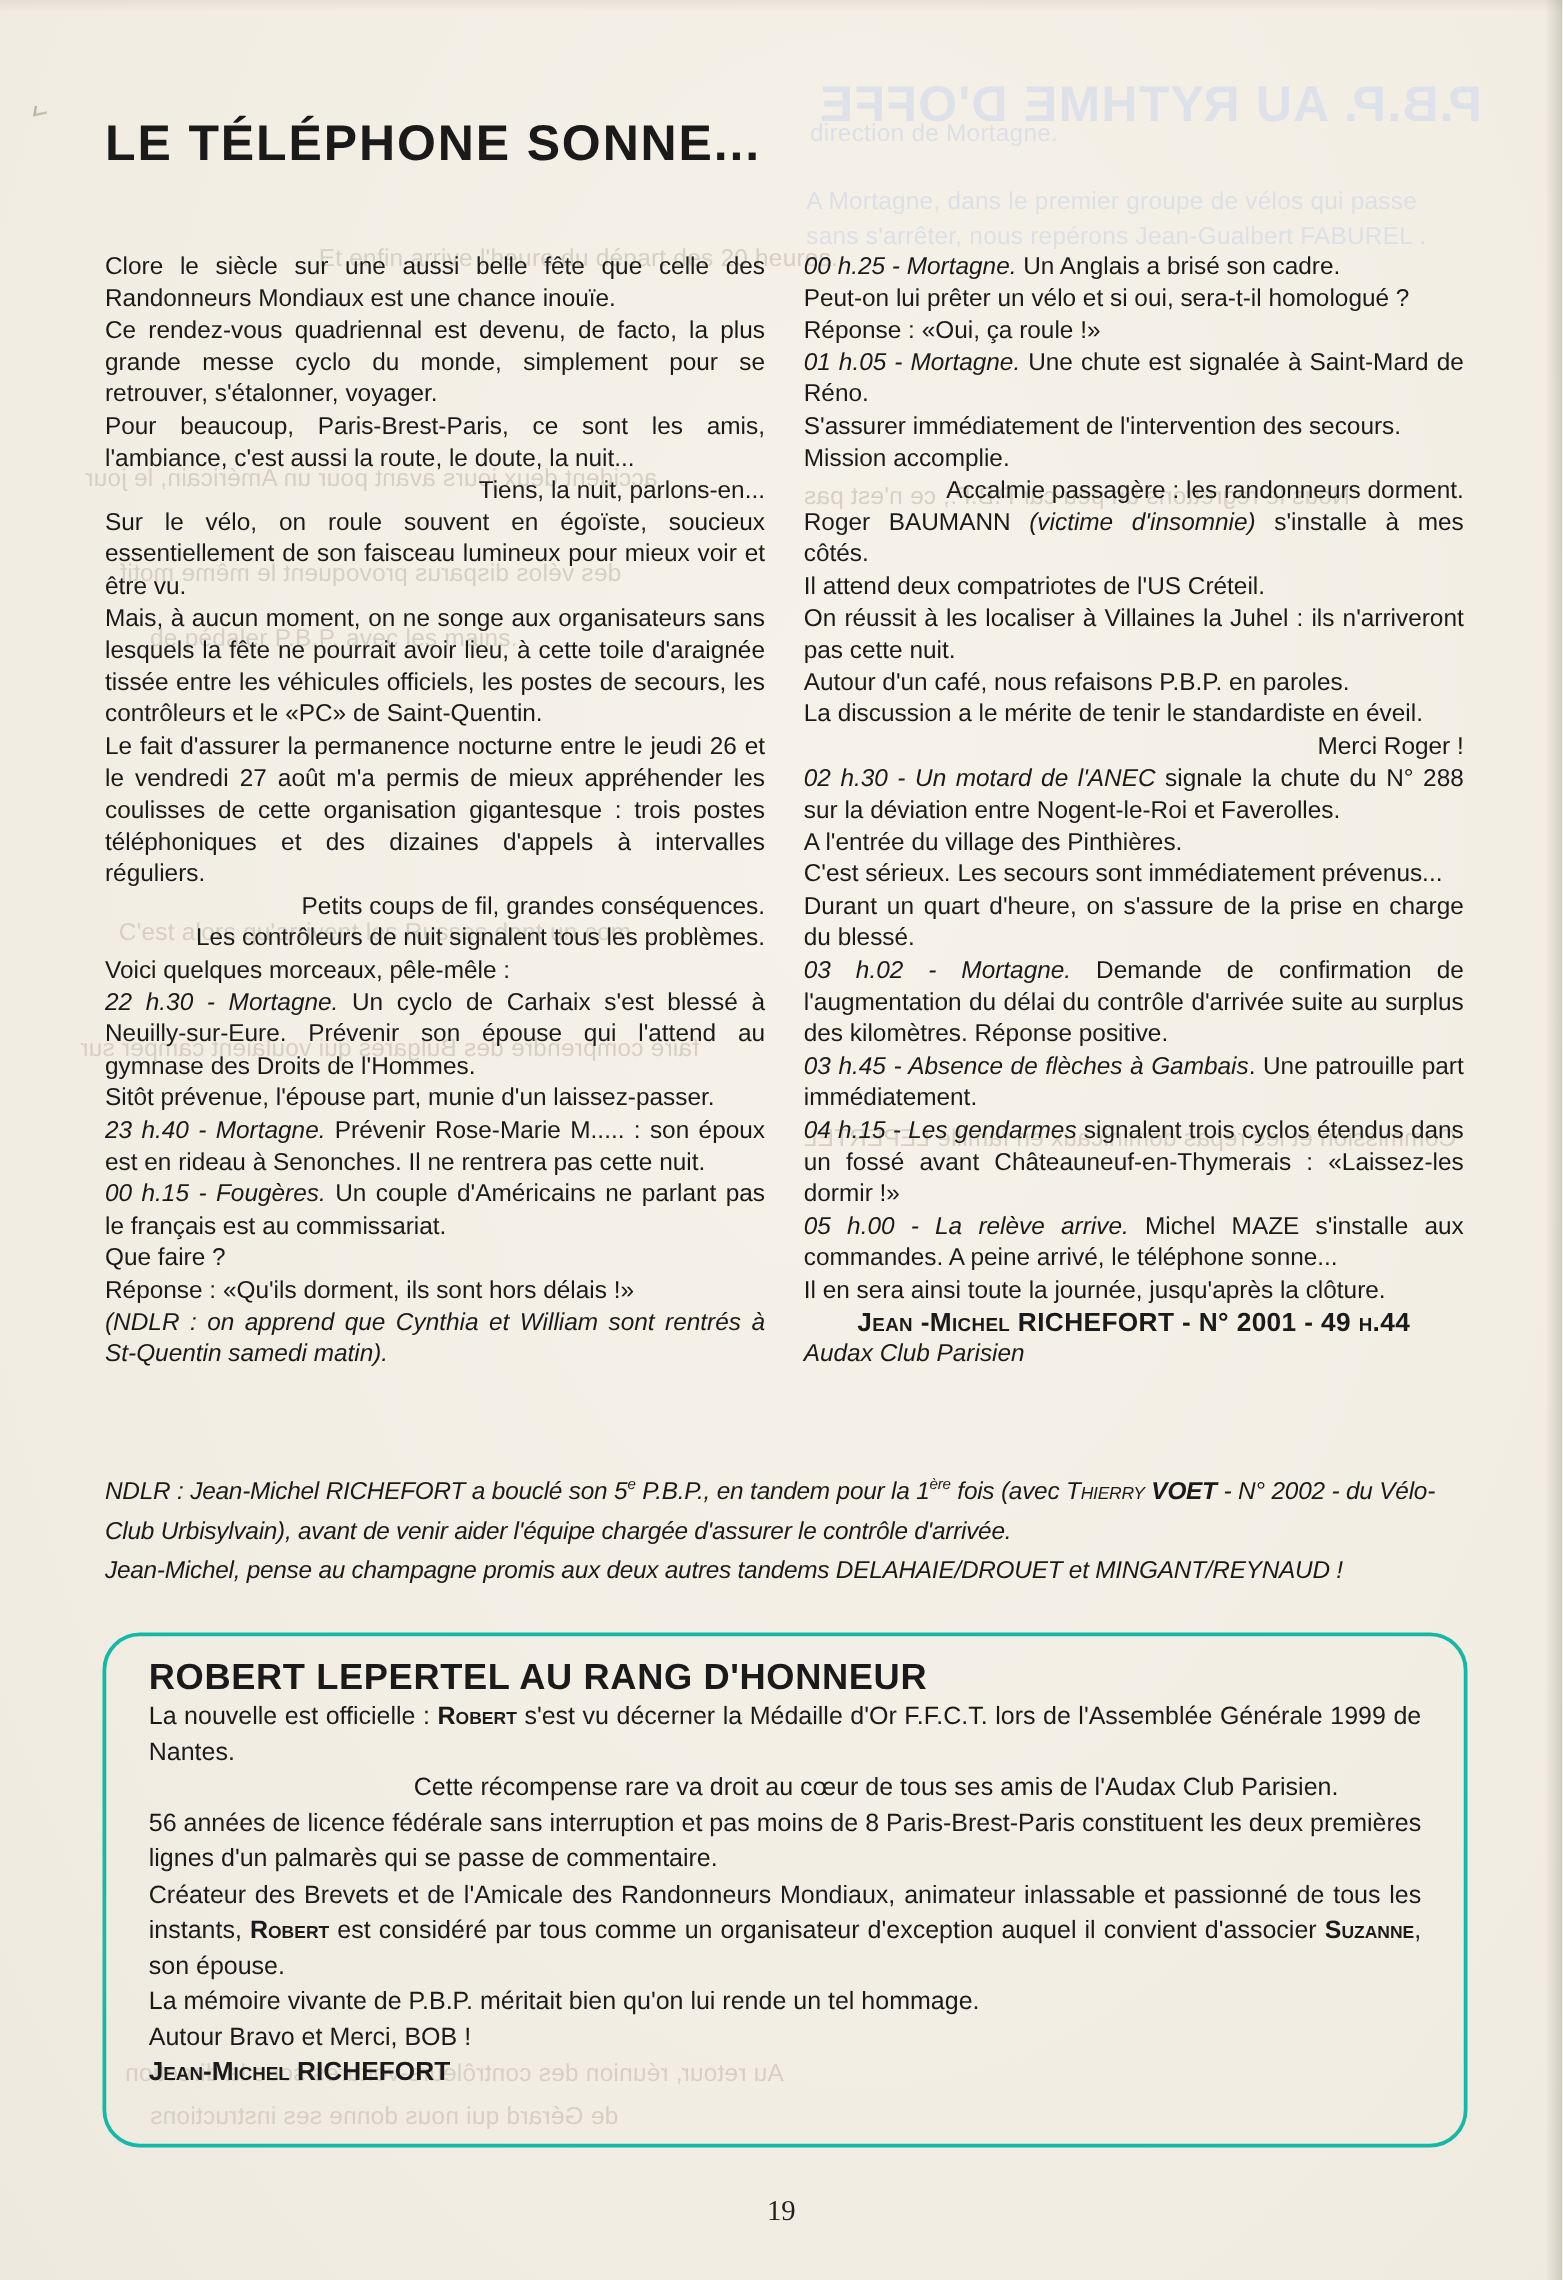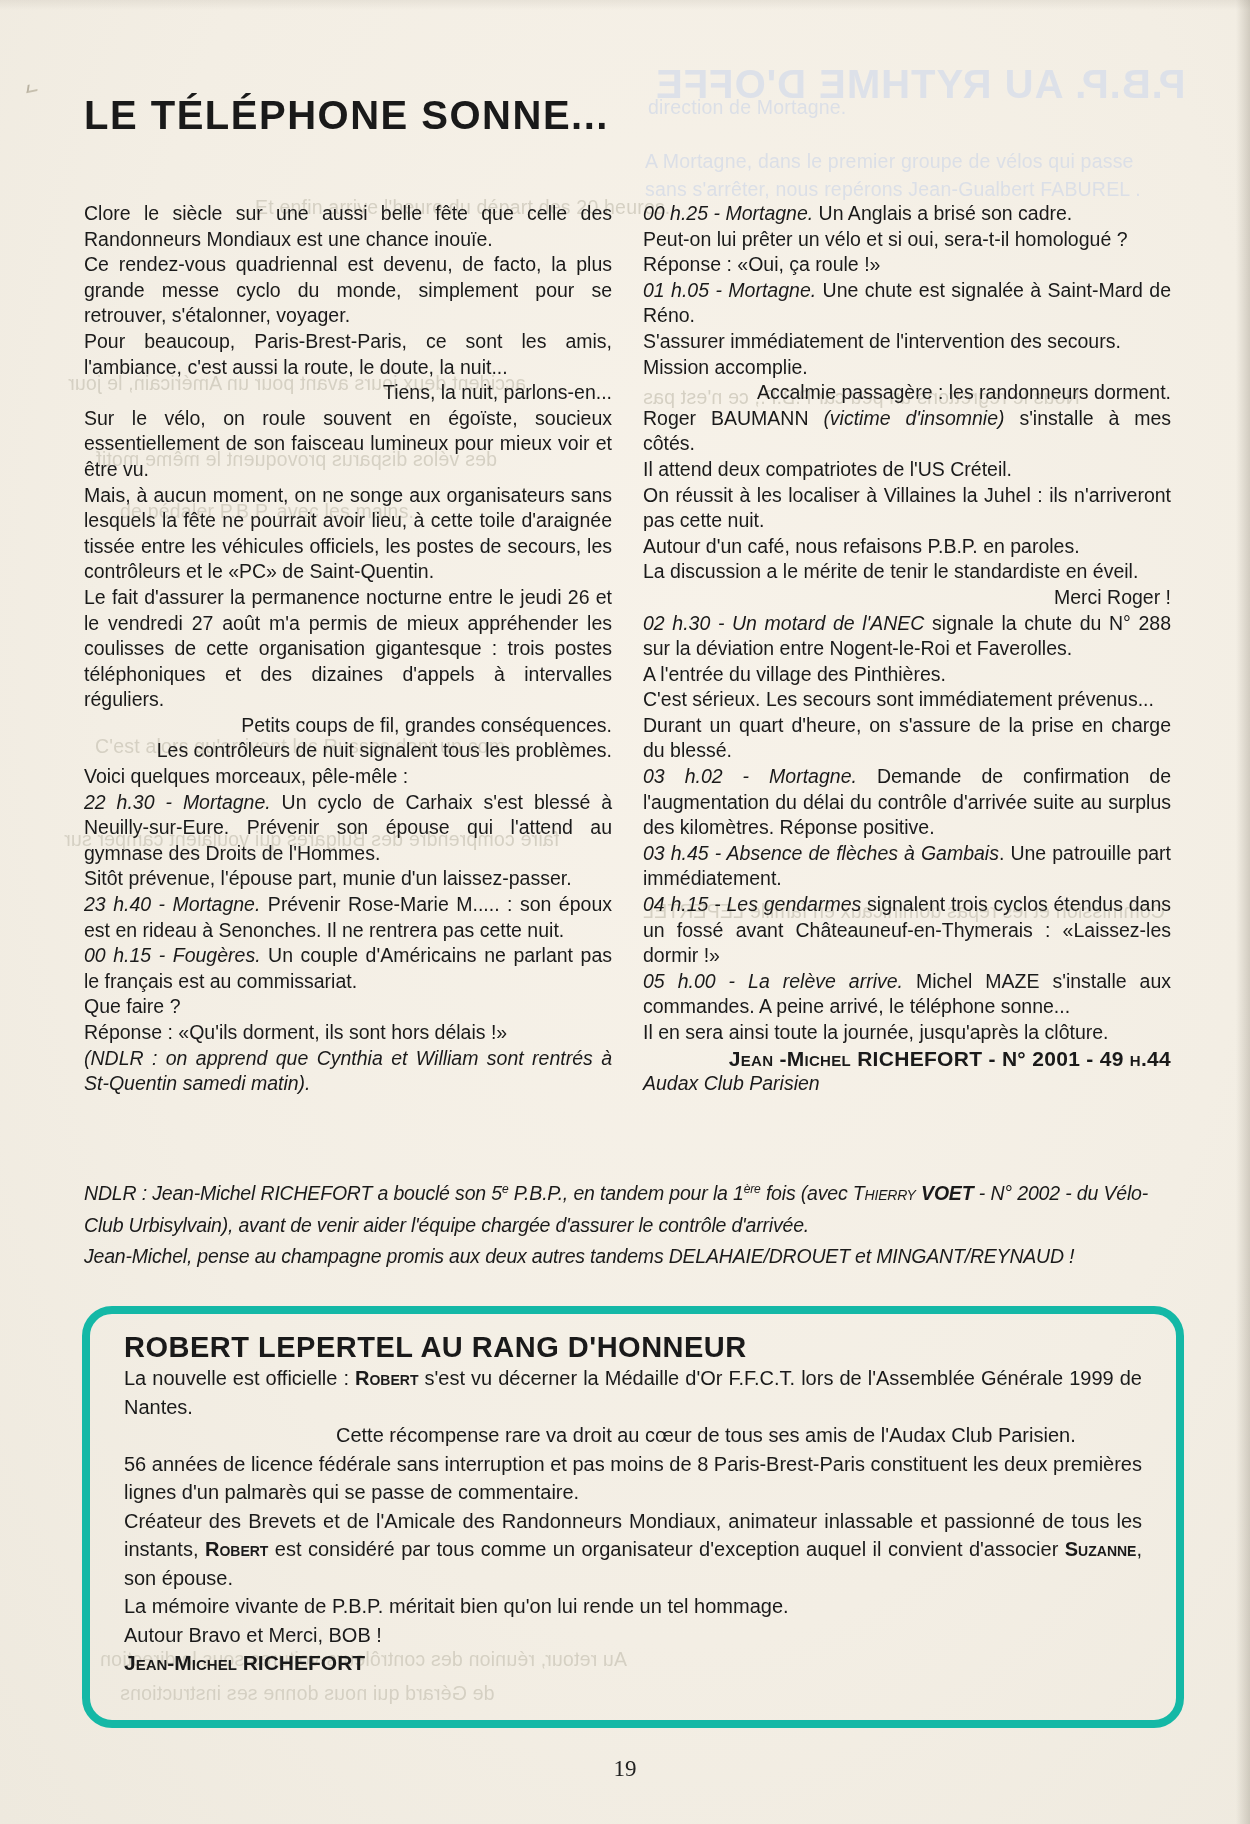--- a/index.html
+++ b/index.html
@@ -28,30 +28,30 @@
   .headline{position:absolute;left:84px;top:66px;font-size:40px;font-weight:700;
     letter-spacing:1.5px;white-space:nowrap;}
   .col{position:absolute;width:528px;font-size:19.5px;line-height:25.6px;text-align:justify;}
   .col p{margin:0;}
   .right{text-align:right;}
   .it{font-style:italic;}
   .b{font-weight:700;}
   .sc{font-variant:small-caps;}
   .mt8{margin-top:8px;}  .mt12{margin-top:12px;} .mt14{margin-top:14px;}
   .mt17{margin-top:17px;} .mt20{margin-top:20px;} .mt22{margin-top:22px;} .mt30{margin-top:30px;}
-  .sig{font-weight:700;font-size:21px;letter-spacing:.3px;text-align:right;}
+  .sig{font-weight:700;font-size:21px;letter-spacing:.3px;text-align:center;}
   .club{font-style:italic;text-align:left;}
   sup{font-size:0.62em;vertical-align:super;line-height:0;}
 
   .ndlr{position:absolute;left:84px;top:1178px;width:1064px;font-size:19.5px;
     font-style:italic;line-height:31.5px;text-align:justify;letter-spacing:-0.2px;}
   .ndlr p{margin:0;}
 
   .honor-box{position:absolute;left:82px;top:1306px;width:1018px;height:376px;
-    border:8px solid #14b8a6;border-radius:30px;padding:16px 34px 14px 34px;
+    border:3px solid #14b8a6;border-radius:30px;padding:16px 34px 14px 34px;
     font-size:20px;line-height:28.5px;background:transparent;}
   .honor-box p{margin:0;text-align:justify;}
   .box-title{text-align:center;font-size:29px;font-weight:700;letter-spacing:.5px;
     line-height:34px;margin-top:6px;}
   .indent212{padding-left:212px;text-align:left;}
   .hommage{text-align:right;}
   .bravo{text-align:right;padding-right:30px;}
   .boxsig{font-weight:700;font-size:21px;text-align:left;margin-top:4px;}
 
   .pageno{position:absolute;left:0;top:1756px;width:1250px;text-align:center;

